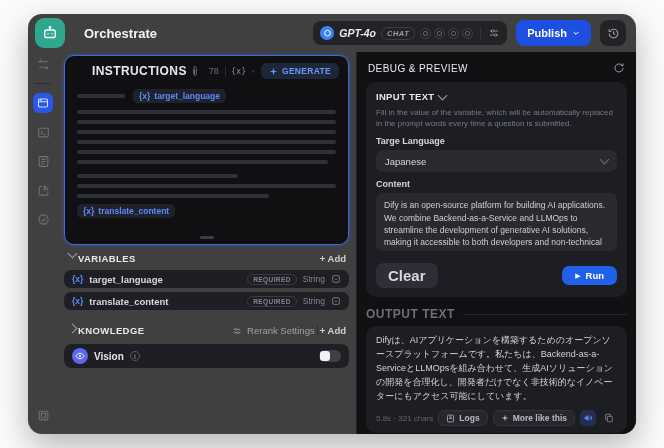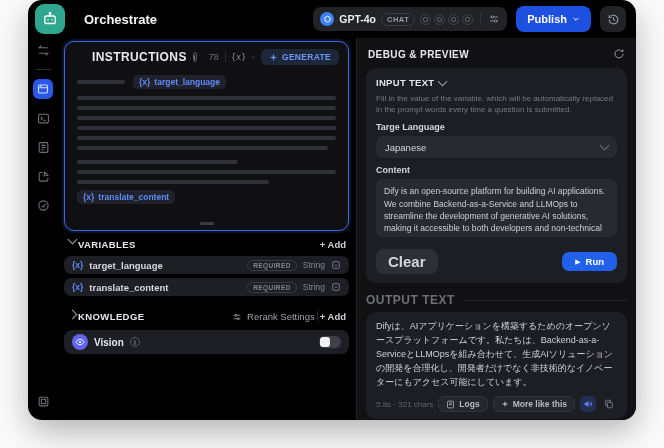--- a/index.html
+++ b/index.html
@@ -1,24 +1,24 @@
 <!DOCTYPE html>
 <html><head>
 <meta charset="utf-8">
 <style>
   * { margin:0; padding:0; box-sizing:border-box; }
   html,body { width:664px; height:448px; background:#fbfbfc; font-family:"Liberation Sans","DejaVu Sans",sans-serif; overflow:hidden; }
-  .window { position:absolute; left:28px; top:0; width:608px; height:420px; background:#000000; border-radius:14px; box-shadow:0 12px 32px rgba(0,0,0,.28); overflow:hidden; }
+  .window { position:absolute; left:28px; top:14px; width:608px; height:420px; background:#404040; border-radius:14px; box-shadow:0 12px 32px rgba(0,0,0,.28); overflow:hidden; }
 
   
   .titlebar { height:38px; display:flex; align-items:center; padding:0 10px 0 7px; gap:9px; }
   .app-icon { width:30px; height:30px; border-radius:9px; background:#2fa68e; display:flex; align-items:center; justify-content:center; flex:0 0 auto; }
   .win-title { font-size:13px; font-weight:700; color:#f5f5f7; margin-left:10px; }
   .tb-spacer { flex:1; }
-  .model-pill { height:24px; background:#222327; border-radius:8px; display:flex; align-items:center; padding:0 7px; gap:5px; }
+  .model-pill { height:24px; background:#222327; border-radius:8px; display:flex; align-items:center; padding:0 7px; gap:5px;font-style:italic; }
   .model-logo { width:14px; height:14px; border-radius:50%; background:#3b82f6; display:flex; align-items:center; justify-content:center; }
   .model-name { font-size:10.5px; font-weight:700; color:#ececf1; }
   .mode-badge { font-size:7.5px; font-weight:700; letter-spacing:.5px; color:#9b9ca6; border:1px solid #3d3e46; border-radius:99px; padding:1px 5px; }
   .cap-icons { display:flex; gap:3px; align-items:center; }
   .cap { width:11px; height:11px; border-radius:50%; border:1px solid #4a4b54; opacity:.8; display:flex;align-items:center;justify-content:center; }
   .cap i { display:block; width:5px; height:5px; border:1px solid #6e6f78; border-radius:2px; }
   .pill-div { width:1px; height:12px; background:#35363d; margin:0 2px; }
   .btn-publish { height:26px; background:#1d4fe1; border-radius:8px; display:flex; align-items:center; gap:5px; padding:0 11px; font-size:11px; font-weight:700; color:#fff; cursor:pointer; }
   .btn-history { width:26px; height:26px; background:#222327; border-radius:8px; display:flex; align-items:center; justify-content:center; cursor:pointer; }
 
@@ -64,21 +64,21 @@
   .var-type { font-size:8.5px; color:#85868f; }
   .vision-row { display:flex; align-items:center; background:#1e1f24; border-radius:8px; height:24px; padding:0 8px; gap:6px; margin-top:2px; }
   .vision-ico { width:16px; height:16px; border-radius:50%; background:#6166f1; display:flex; align-items:center; justify-content:center; }
   .vision-label { font-size:10px; font-weight:700; color:#e5e5ea; }
   .vision-row .sp { flex:1; }
   .toggle { width:22px; height:12px; border-radius:99px; background:#3f4047; position:relative; cursor:pointer; }
   .toggle .knob { position:absolute; left:1px; top:1px; width:10px; height:10px; border-radius:3px; background:#f2f2f4; }
 
   
   .rp-head { display:flex; align-items:center; padding:10px 2px 8px 2px; }
-  .rp-title { font-size:10px; font-weight:700; letter-spacing:.4px; color:#e8e8ee; flex:1; }
+  .rp-title { font-size:10px; font-weight:400; letter-spacing:.4px; color:#e8e8ee; flex:1; }
   .card { background:#1d1e23; border-radius:10px; padding:9px 10px; }
   .if-title-row { display:flex; align-items:center; gap:5px; margin-bottom:5px; cursor:pointer; }
   .if-title { font-size:9.5px; font-weight:700; letter-spacing:.3px; color:#e6e7ec; }
   .if-desc { font-size:8px; line-height:1.4; color:#787983; margin-bottom:7px; }
   .fld-label { font-size:9px; font-weight:700; color:#d6d7dc; margin:7px 0 4px 0; }
   .select { background:#292a30; border-radius:7px; height:22px; display:flex; align-items:center; padding:0 9px; font-size:9.5px; color:#d6d7dc; cursor:pointer; }
   .select .sp { flex:1; }
   .ta { width:100%; background:#292a30; border:none; border-radius:7px; padding:6px 8px; font-size:8.5px; line-height:1.45; color:#cfd0d6; font-family:"Liberation Sans","DejaVu Sans",sans-serif; resize:none; height:58px; outline:none; }
   .if-footer { display:flex; align-items:center; margin-top:8px; }
   .btn-clear { background:#2e2f36; border-radius:8px; padding:4px 12px; font-size:15px; font-weight:600; color:#d6d7dc; cursor:pointer; }

